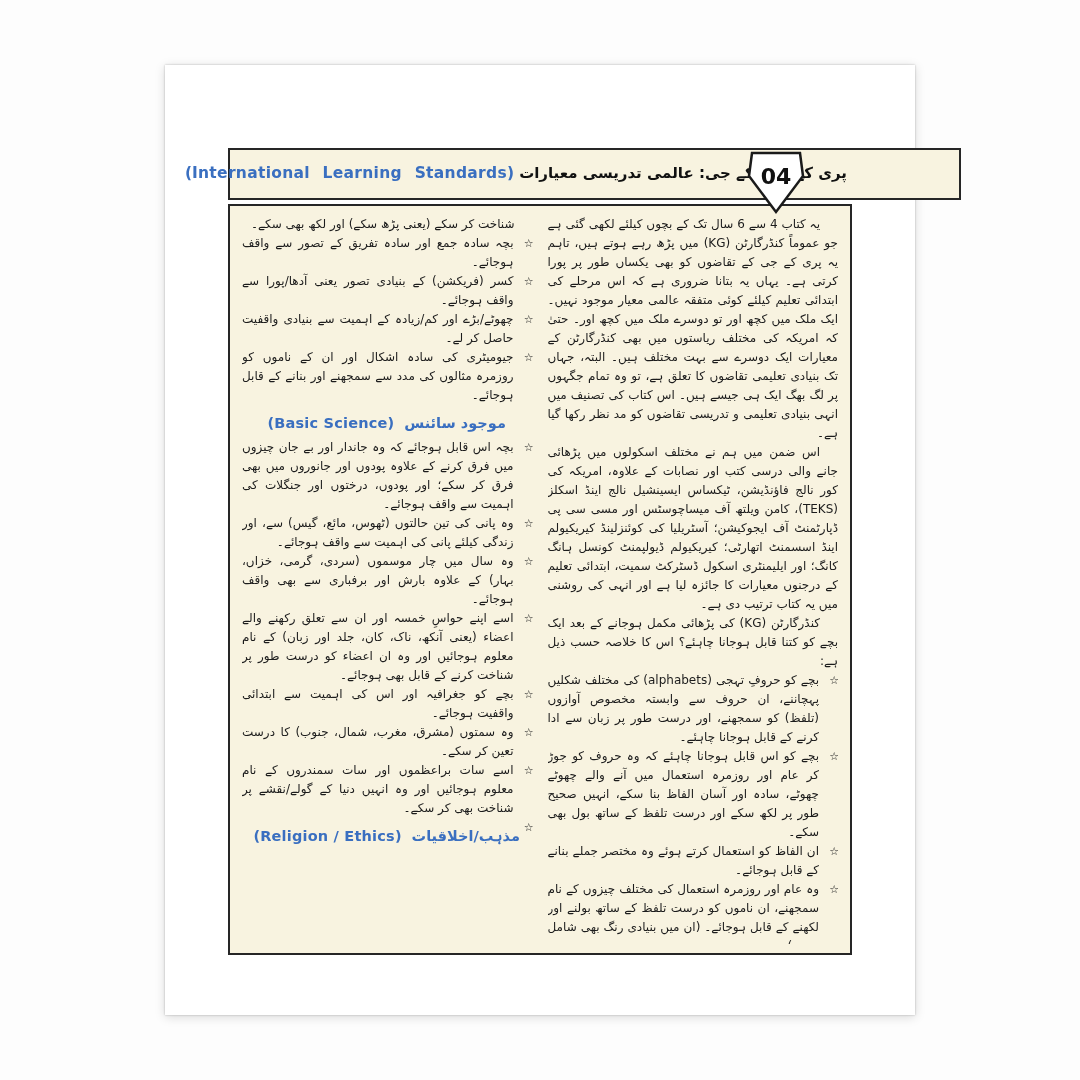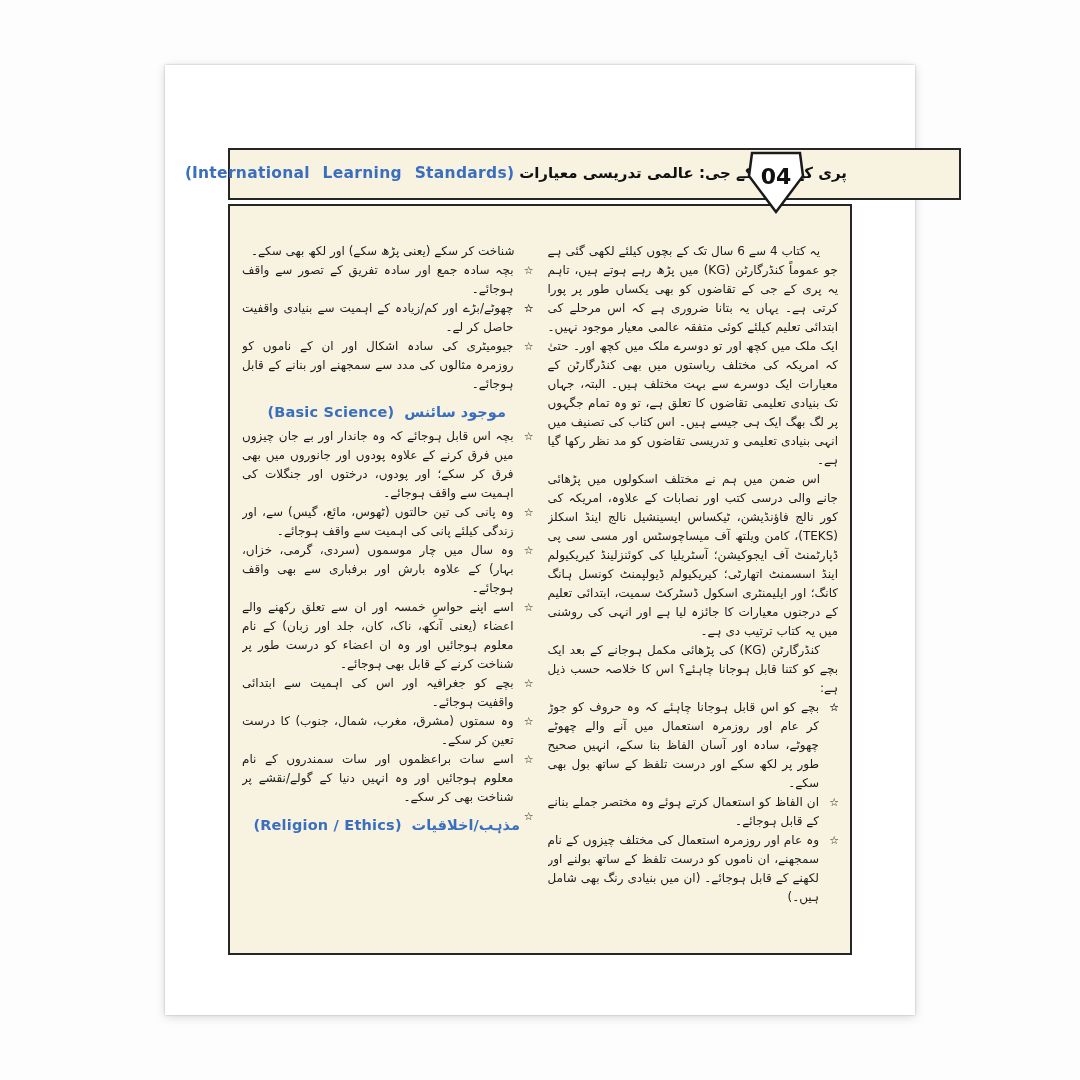--- a/index.html
+++ b/index.html
@@ -10,21 +10,21 @@
   .header-box{position:absolute;left:228px;top:148px;width:733px;height:52px;background:#f8f3e0;
               border:2px solid #262626;box-sizing:border-box;}
   .title-line{direction:rtl;text-align:right;padding-right:112px;line-height:46px;white-space:nowrap;}
   .t-u{font-weight:bold;font-size:15px;color:#111;}
   .t-e{font-weight:bold;font-size:15.5px;color:#3a6fc0;word-spacing:7px;letter-spacing:.3px;}
   .badge{position:absolute;left:746px;top:151px;width:60px;height:64px;z-index:5;}
   .badge text{font-family:"DejaVu Sans",sans-serif;font-weight:bold;font-size:22px;fill:#111;}
   .body-box{position:absolute;left:228px;top:204px;width:624px;height:751px;background:#f8f3e0;
             border:2px solid #262626;box-sizing:border-box;padding:9px 12px;overflow:hidden;}
   .cols{display:flex;direction:rtl;gap:15px;height:100%;}
-  .col{width:50%;direction:rtl;text-align:justify;font-size:12px;line-height:19px;overflow:hidden;margin-top:27px;}
+  .col{width:50%;direction:rtl;text-align:justify;font-size:12px;line-height:19px;overflow:hidden;}
   .blk{margin:0;}
   .para{text-indent:18px;}
   .cont{padding-right:18px;}
   .bullet{position:relative;padding-right:19px;}
   .bullet .star{position:absolute;right:-1px;top:0;font-size:11px;color:#222;}
   .sec-heading{text-align:center;color:#3a6fc0;font-weight:bold;font-size:14.5px;
                margin:7px 0 4px;line-height:22px;text-indent:0;}
   .sec-heading .h-u{margin-inline:3px;}
   .sec-heading .h-e{font-family:"DejaVu Sans",sans-serif;letter-spacing:.2px;margin-inline:2px;text-align:center;}
 </style>
@@ -45,29 +45,29 @@
     <polygon points="6,2 54,2 57,25 30,61 3,25" fill="#ffffff" stroke="#1a1a1a" stroke-width="2.5"></polygon>
     <text x="30" y="33" text-anchor="middle">04</text>
   </svg>
 
   <div class="body-box">
     <div class="cols">
       <div class="col">
           <div class="blk para">یہ کتاب 4 سے 6 سال تک کے بچوں کیلئے لکھی گئی ہے جو عموماً کنڈرگارٹن (KG) میں پڑھ رہے ہوتے ہیں، تاہم یہ پری کے جی کے تقاضوں کو بھی یکساں طور پر پورا کرتی ہے۔ یہاں یہ بتانا ضروری ہے کہ اس مرحلے کی ابتدائی تعلیم کیلئے کوئی متفقہ عالمی معیار موجود نہیں۔ ایک ملک میں کچھ اور تو دوسرے ملک میں کچھ اور۔ حتیٰ کہ امریکہ کی مختلف ریاستوں میں بھی کنڈرگارٹن کے معیارات ایک دوسرے سے بہت مختلف ہیں۔ البتہ، جہاں تک بنیادی تعلیمی تقاضوں کا تعلق ہے، تو وہ تمام جگہوں پر لگ بھگ ایک ہی جیسے ہیں۔ اس کتاب کی تصنیف میں انہی بنیادی تعلیمی و تدریسی تقاضوں کو مد نظر رکھا گیا ہے۔</div>
           <div class="blk para">اس ضمن میں ہم نے مختلف اسکولوں میں پڑھائی جانے والی درسی کتب اور نصابات کے علاوہ، امریکہ کی کور نالج فاؤنڈیشن، ٹیکساس ایسینشیل نالج اینڈ اسکلز (TEKS)، کامن ویلتھ آف میساچوسٹس اور مسی سی پی ڈپارٹمنٹ آف ایجوکیشن؛ آسٹریلیا کی کوئنزلینڈ کیریکیولم اینڈ اسسمنٹ اتھارٹی؛ کیریکیولم ڈیولپمنٹ کونسل ہانگ کانگ؛ اور ایلیمنٹری اسکول ڈسٹرکٹ سمیت، ابتدائی تعلیم کے درجنوں معیارات کا جائزہ لیا ہے اور انہی کی روشنی میں یہ کتاب ترتیب دی ہے۔</div>
           <div class="blk para">کنڈرگارٹن (KG) کی پڑھائی مکمل ہوجانے کے بعد ایک بچے کو کتنا قابل ہوجانا چاہئے؟ اس کا خلاصہ حسب ذیل ہے:</div>
-          <div class="blk bullet"><span class="star">☆</span></div>
+          <div class="blk bullet"><span class="star">☆</span><span class="bt">بچے کو حروفِ تہجی (alphabets) کی مختلف شکلیں پہچاننے، ان حروف سے وابستہ مخصوص آوازوں (تلفظ) کو سمجھنے، اور درست طور پر زبان سے ادا کرنے کے قابل ہوجانا چاہئے۔</span></div>
           <div class="blk bullet"><span class="star">☆</span><span class="bt">بچے کو اس قابل ہوجانا چاہئے کہ وہ حروف کو جوڑ کر عام اور روزمرہ استعمال میں آنے والے چھوٹے چھوٹے، سادہ اور آسان الفاظ بنا سکے، انہیں صحیح طور پر لکھ سکے اور درست تلفظ کے ساتھ بول بھی سکے۔</span></div>
           <div class="blk bullet"><span class="star">☆</span><span class="bt">ان الفاظ کو استعمال کرتے ہوئے وہ مختصر جملے بنانے کے قابل ہوجائے۔</span></div>
           <div class="blk bullet"><span class="star">☆</span><span class="bt">وہ عام اور روزمرہ استعمال کی مختلف چیزوں کے نام سمجھنے، ان ناموں کو درست تلفظ کے ساتھ بولنے اور لکھنے کے قابل ہوجائے۔ (ان میں بنیادی رنگ بھی شامل ہیں۔)</span></div>
         </div>
       <div class="col">
           <div class="blk cont">شناخت کر سکے (یعنی پڑھ سکے) اور لکھ بھی سکے۔</div>
           <div class="blk bullet"><span class="star">☆</span><span class="bt">بچہ سادہ جمع اور سادہ تفریق کے تصور سے واقف ہوجائے۔</span></div>
-          <div class="blk bullet"><span class="star">☆</span></div>
+          <div class="blk bullet"><span class="star">☆</span><span class="bt">کسر (فریکشن) کے بنیادی تصور یعنی آدھا/پورا سے واقف ہوجائے۔</span></div>
           <div class="blk bullet"><span class="star">☆</span><span class="bt">چھوٹے/بڑے اور کم/زیادہ کے اہمیت سے بنیادی واقفیت حاصل کر لے۔</span></div>
           <div class="blk bullet"><span class="star">☆</span><span class="bt">جیومیٹری کی سادہ اشکال اور ان کے ناموں کو روزمرہ مثالوں کی مدد سے سمجھنے اور بنانے کے قابل ہوجائے۔</span></div>
           <div class="blk sec-heading"><span class="h-u">موجود سائنس</span> <span class="h-e" dir="ltr">(Basic Science)</span></div>
           <div class="blk bullet"><span class="star">☆</span><span class="bt">بچہ اس قابل ہوجائے کہ وہ جاندار اور بے جان چیزوں میں فرق کرنے کے علاوہ پودوں اور جانوروں میں بھی فرق کر سکے؛ اور پودوں، درختوں اور جنگلات کی اہمیت سے واقف ہوجائے۔</span></div>
           <div class="blk bullet"><span class="star">☆</span><span class="bt">وہ پانی کی تین حالتوں (ٹھوس، مائع، گیس) سے، اور زندگی کیلئے پانی کی اہمیت سے واقف ہوجائے۔</span></div>
           <div class="blk bullet"><span class="star">☆</span><span class="bt">وہ سال میں چار موسموں (سردی، گرمی، خزاں، بہار) کے علاوہ بارش اور برفباری سے بھی واقف ہوجائے۔</span></div>
           <div class="blk bullet"><span class="star">☆</span><span class="bt">اسے اپنے حواسِ خمسہ اور ان سے تعلق رکھنے والے اعضاء (یعنی آنکھ، ناک، کان، جلد اور زبان) کے نام معلوم ہوجائیں اور وہ ان اعضاء کو درست طور پر شناخت کرنے کے قابل بھی ہوجائے۔</span></div>
           <div class="blk bullet"><span class="star">☆</span><span class="bt">بچے کو جغرافیہ اور اس کی اہمیت سے ابتدائی واقفیت ہوجائے۔</span></div>
           <div class="blk bullet"><span class="star">☆</span><span class="bt">وہ سمتوں (مشرق، مغرب، شمال، جنوب) کا درست تعین کر سکے۔</span></div>
           <div class="blk bullet"><span class="star">☆</span><span class="bt">اسے سات براعظموں اور سات سمندروں کے نام معلوم ہوجائیں اور وہ انہیں دنیا کے گولے/نقشے پر شناخت بھی کر سکے۔</span></div>

